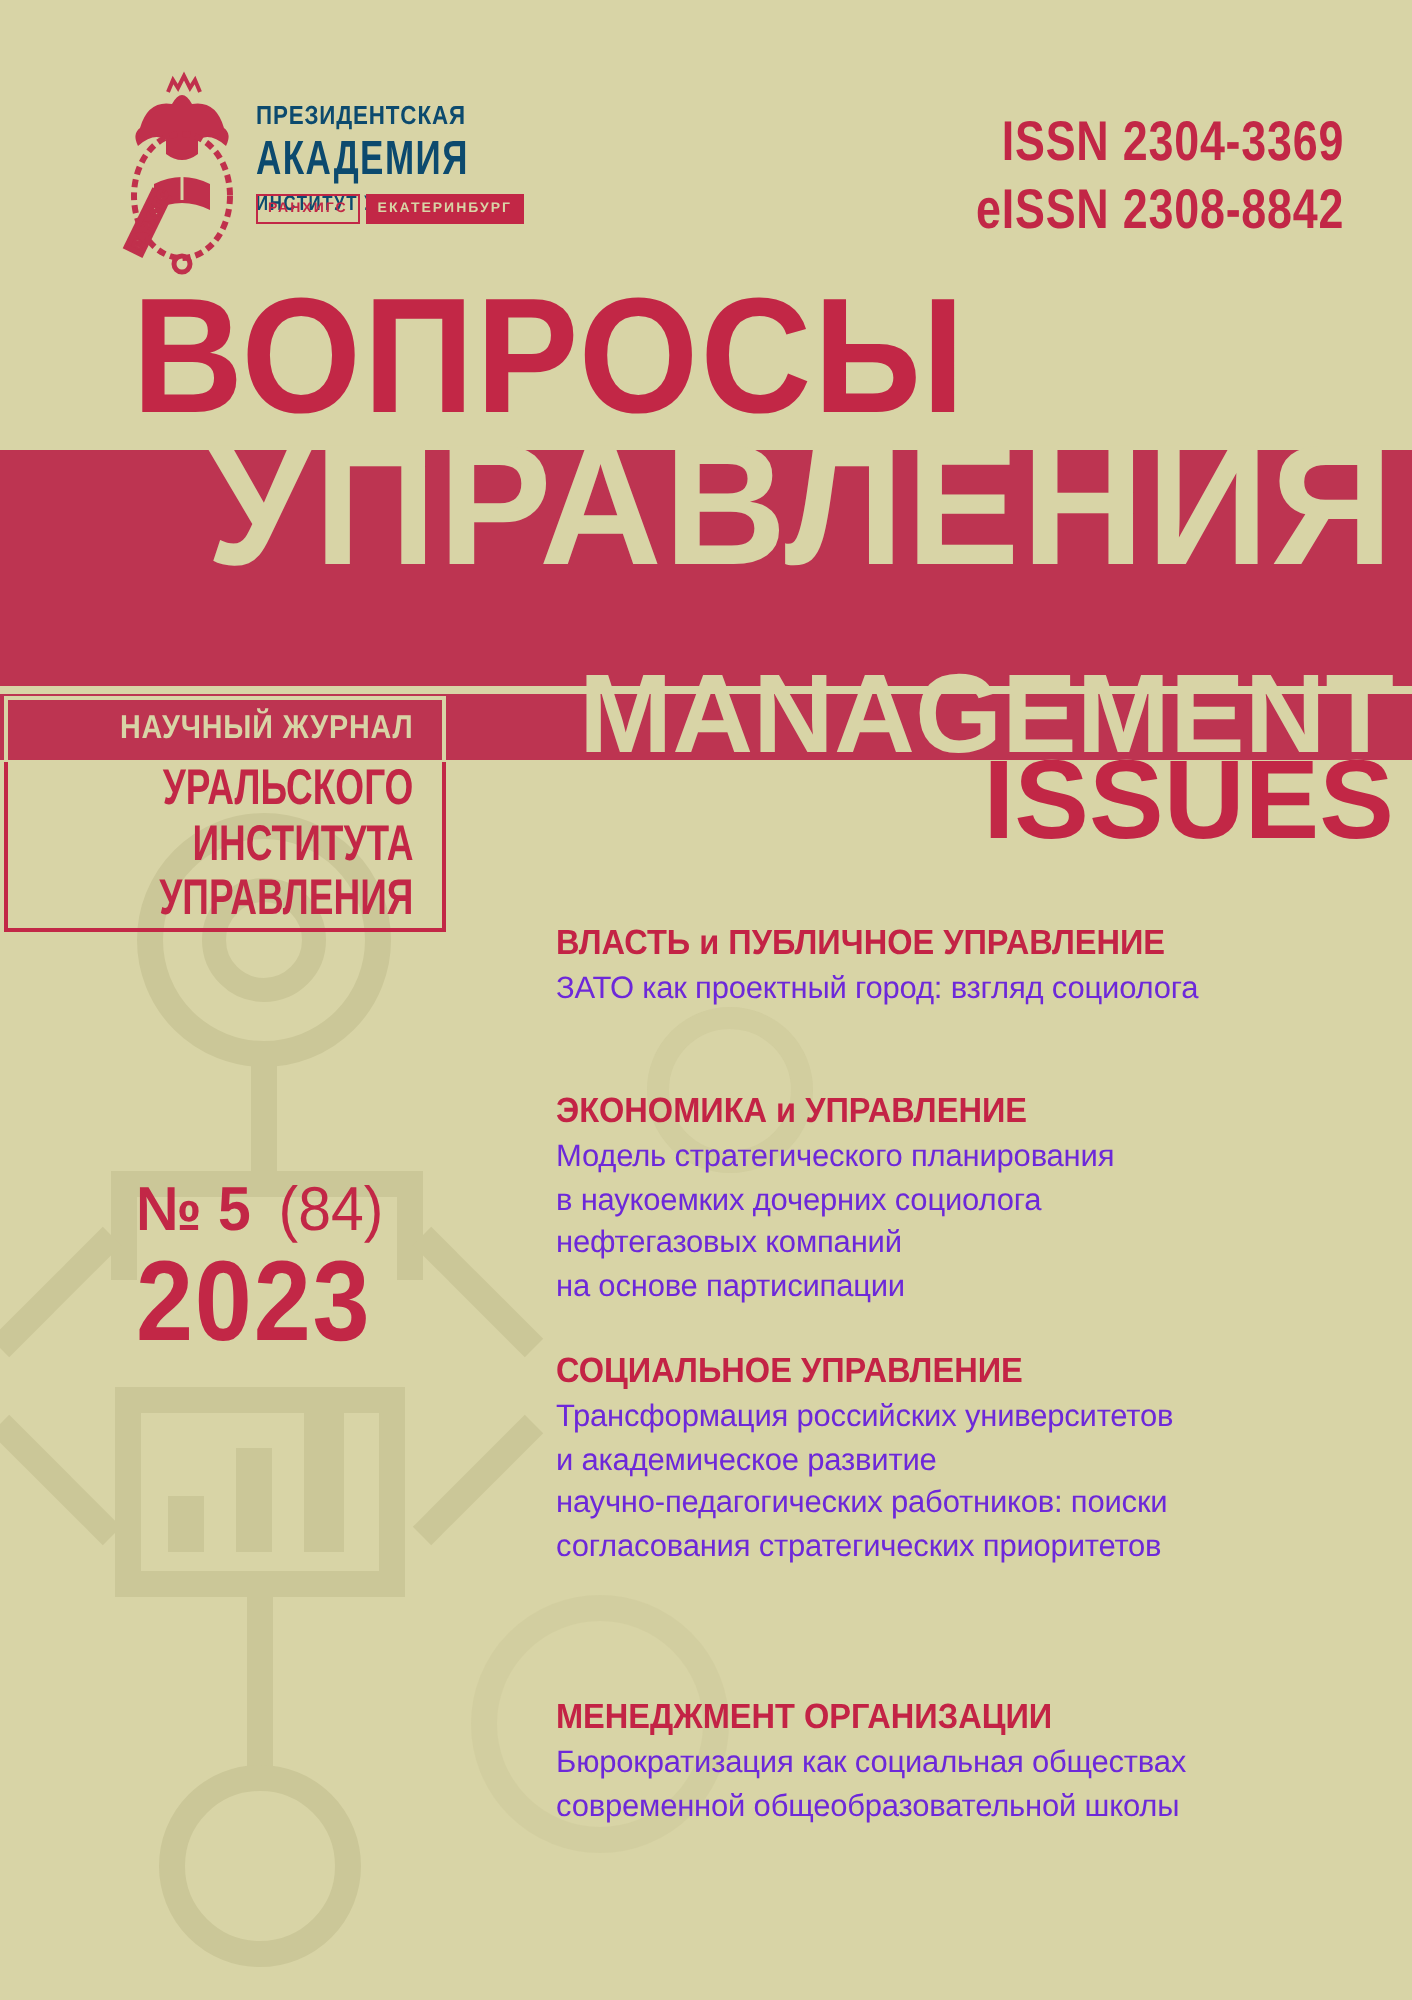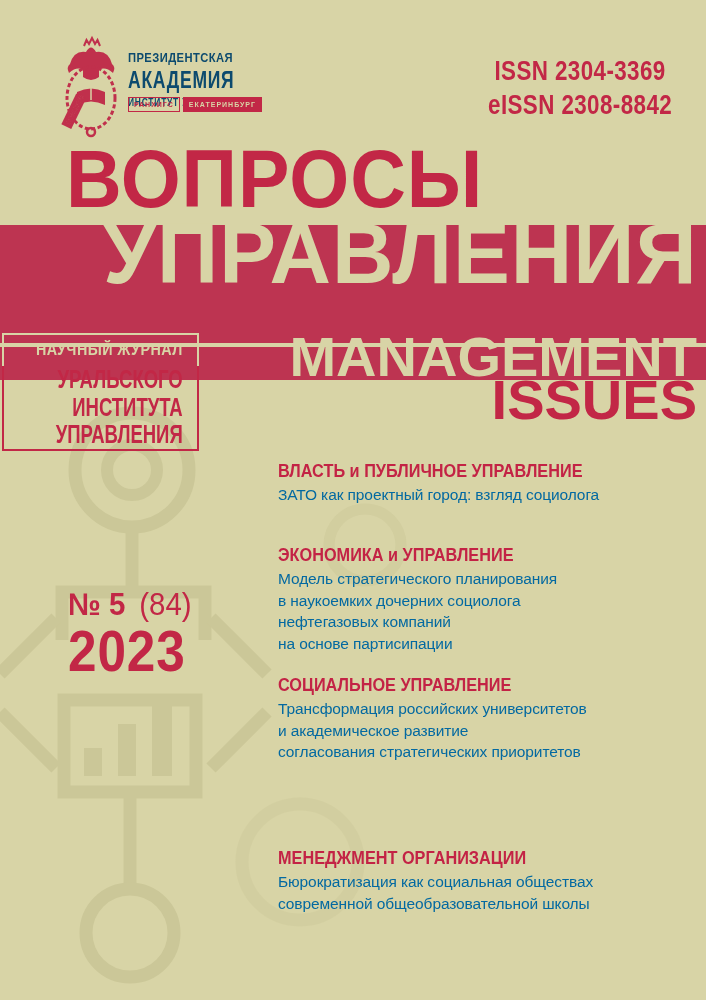--- a/index.html
+++ b/index.html
@@ -39,43 +39,43 @@
   .brand-l1{font-size:13px;font-weight:700;letter-spacing:.5px;transform:scaleX(.86);transform-origin:left top;white-space:nowrap;}
   .brand-l2{font-size:24px;font-weight:700;margin-top:1px;transform:scaleX(.73);transform-origin:left top;white-space:nowrap;letter-spacing:1px;}
   .brand-l3{font-size:10.5px;font-weight:700;margin-top:2px;transform:scaleX(.8);transform-origin:left top;white-space:nowrap;letter-spacing:1px;}
   .badges{position:absolute;left:128px;top:97px;display:flex;gap:3px;z-index:4;}
   .badge{font-size:7px;font-weight:700;letter-spacing:1px;padding:3px 5px;white-space:nowrap;}
   .badge.outline{border:1.5px solid #c22746;color:#c22746;}
   .badge.fill{background:#c22746;color:#d8d4a6;border:1.5px solid #c22746;}
   .emblem{position:absolute;left:58px;top:34px;z-index:4;}
 
   
-  .issn{position:absolute;right:34px;top:54px;text-align:center;color:#c22746;z-index:4;}
+  .issn{position:absolute;right:34px;top:54px;text-align:right;color:#c22746;z-index:4;}
   .issn div{font-size:28px;font-weight:700;line-height:34px;transform:scaleX(.8);transform-origin:right center;white-space:nowrap;letter-spacing:.5px;}
 
   
-  .jbox{position:absolute;left:2px;top:333px;width:197px;height:118px;box-sizing:border-box;z-index:4;}
+  .jbox{position:absolute;left:2px;top:348px;width:221px;height:118px;box-sizing:border-box;z-index:4;}
   .jbox .frame{position:absolute;inset:0;border:2.5px solid;box-sizing:border-box;}
   .jbox .frame.fr-red  {border-color:#c22746;clip-path:inset(33px 0 0 0);}
   .jbox .frame.fr-beige{border-color:#d8d4a6;clip-path:inset(0 0 85px 0);}
   .jbox .sci{position:absolute;right:16px;top:7px;color:#d8d4a6;font-size:16.5px;font-weight:700;transform:scaleX(.87);transform-origin:right top;white-space:nowrap;letter-spacing:.5px;}
   .jbox .inst{position:absolute;right:16px;top:33px;color:#c22746;font-size:25px;font-weight:700;line-height:27.5px;text-align:right;transform:scaleX(.74);transform-origin:right top;white-space:nowrap;}
 
   
   .issueno{position:absolute;left:68px;top:588px;color:#c22746;z-index:4;white-space:nowrap;}
   .issueno .row1{font-size:31px;line-height:34px;transform:scaleX(.95);transform-origin:left top;}
   .issueno .row1 .num{font-weight:700;}
   .issueno .row1 .vol{font-weight:400;margin-left:6px;}
   .issueno .row2{font-size:57px;font-weight:700;line-height:58px;letter-spacing:1px;transform:scaleX(.9);transform-origin:left top;}
 
   
   .sections{position:absolute;left:278px;top:0;width:420px;z-index:4;}
   .section{position:absolute;left:0;width:420px;}
   .sec-head{color:#c32345;font-size:17.5px;font-weight:700;line-height:22px;margin-bottom:2px;transform:scaleX(.93);transform-origin:left top;white-space:nowrap;}
-  .sec-line{color:#0369a1;font-size:15.5px;line-height:21.6px;letter-spacing:-.1px;white-space:nowrap;}
+  .sec-line{color:#6d28d9;font-size:15.5px;line-height:21.6px;letter-spacing:-.1px;white-space:nowrap;}
   .sec1{top:460px;} .sec2{top:544px;} .sec3{top:674px;} .sec4{top:811px;margin-top:36px;}
 </style>
 </head>
 <body>
 
 <div id="cover">
 
   <svg class="wm" width="706" height="1000" viewBox="0 0 706 1000" aria-hidden="true">
     <g stroke="#cbc798" stroke-width="13" fill="none">
       <circle cx="132" cy="470" r="57"></circle>
@@ -186,20 +186,21 @@
       <div class="sec-line">Модель стратегического планирования</div>
       <div class="sec-line">в наукоемких дочерних социолога</div>
       <div class="sec-line">нефтегазовых компаний</div>
       <div class="sec-line">на основе партисипации</div>
     </div>
 
     <div class="section sec3">
       <div class="sec-head">СОЦИАЛЬНОЕ УПРАВЛЕНИЕ</div>
       <div class="sec-line">Трансформация российских университетов</div>
       <div class="sec-line">и академическое развитие</div>
+      <div class="sec-line">научно-педагогических работников: поиски</div>
       <div class="sec-line">согласования стратегических приоритетов</div>
     </div>
 
     <div class="section sec4">
       <div class="sec-head">МЕНЕДЖМЕНТ ОРГАНИЗАЦИИ</div>
       <div class="sec-line">Бюрократизация как социальная обществах</div>
       <div class="sec-line">современной общеобразовательной школы</div>
     </div>
 
   </div>

